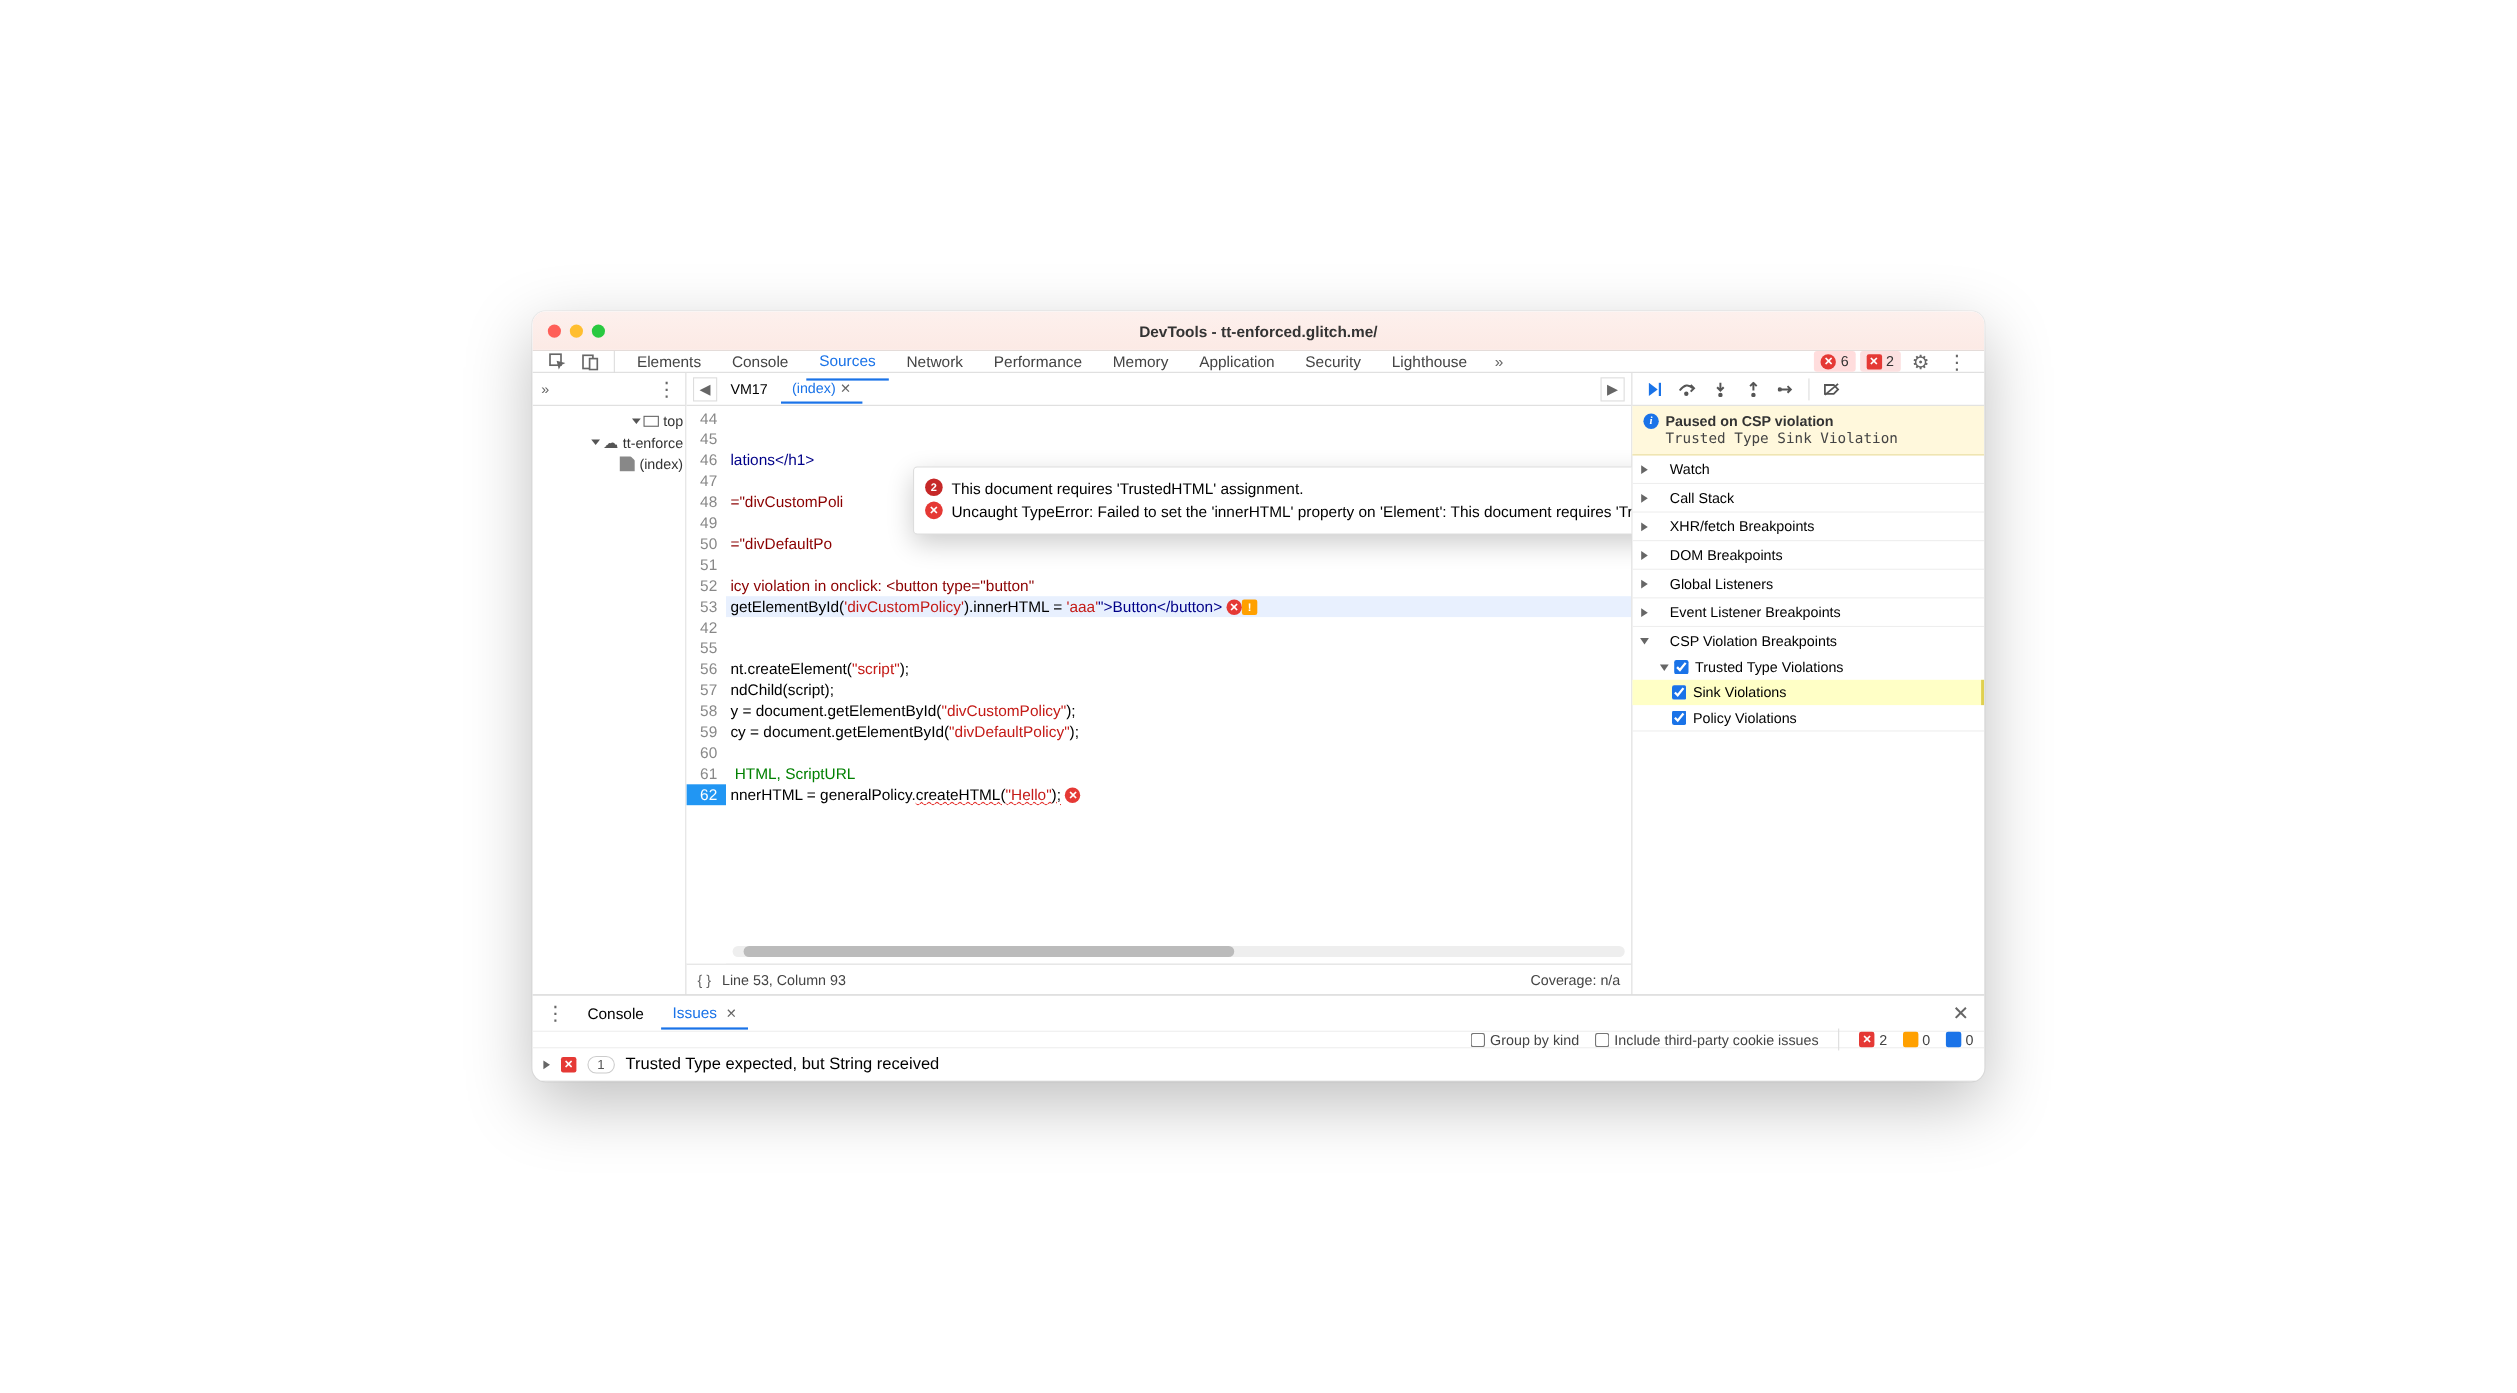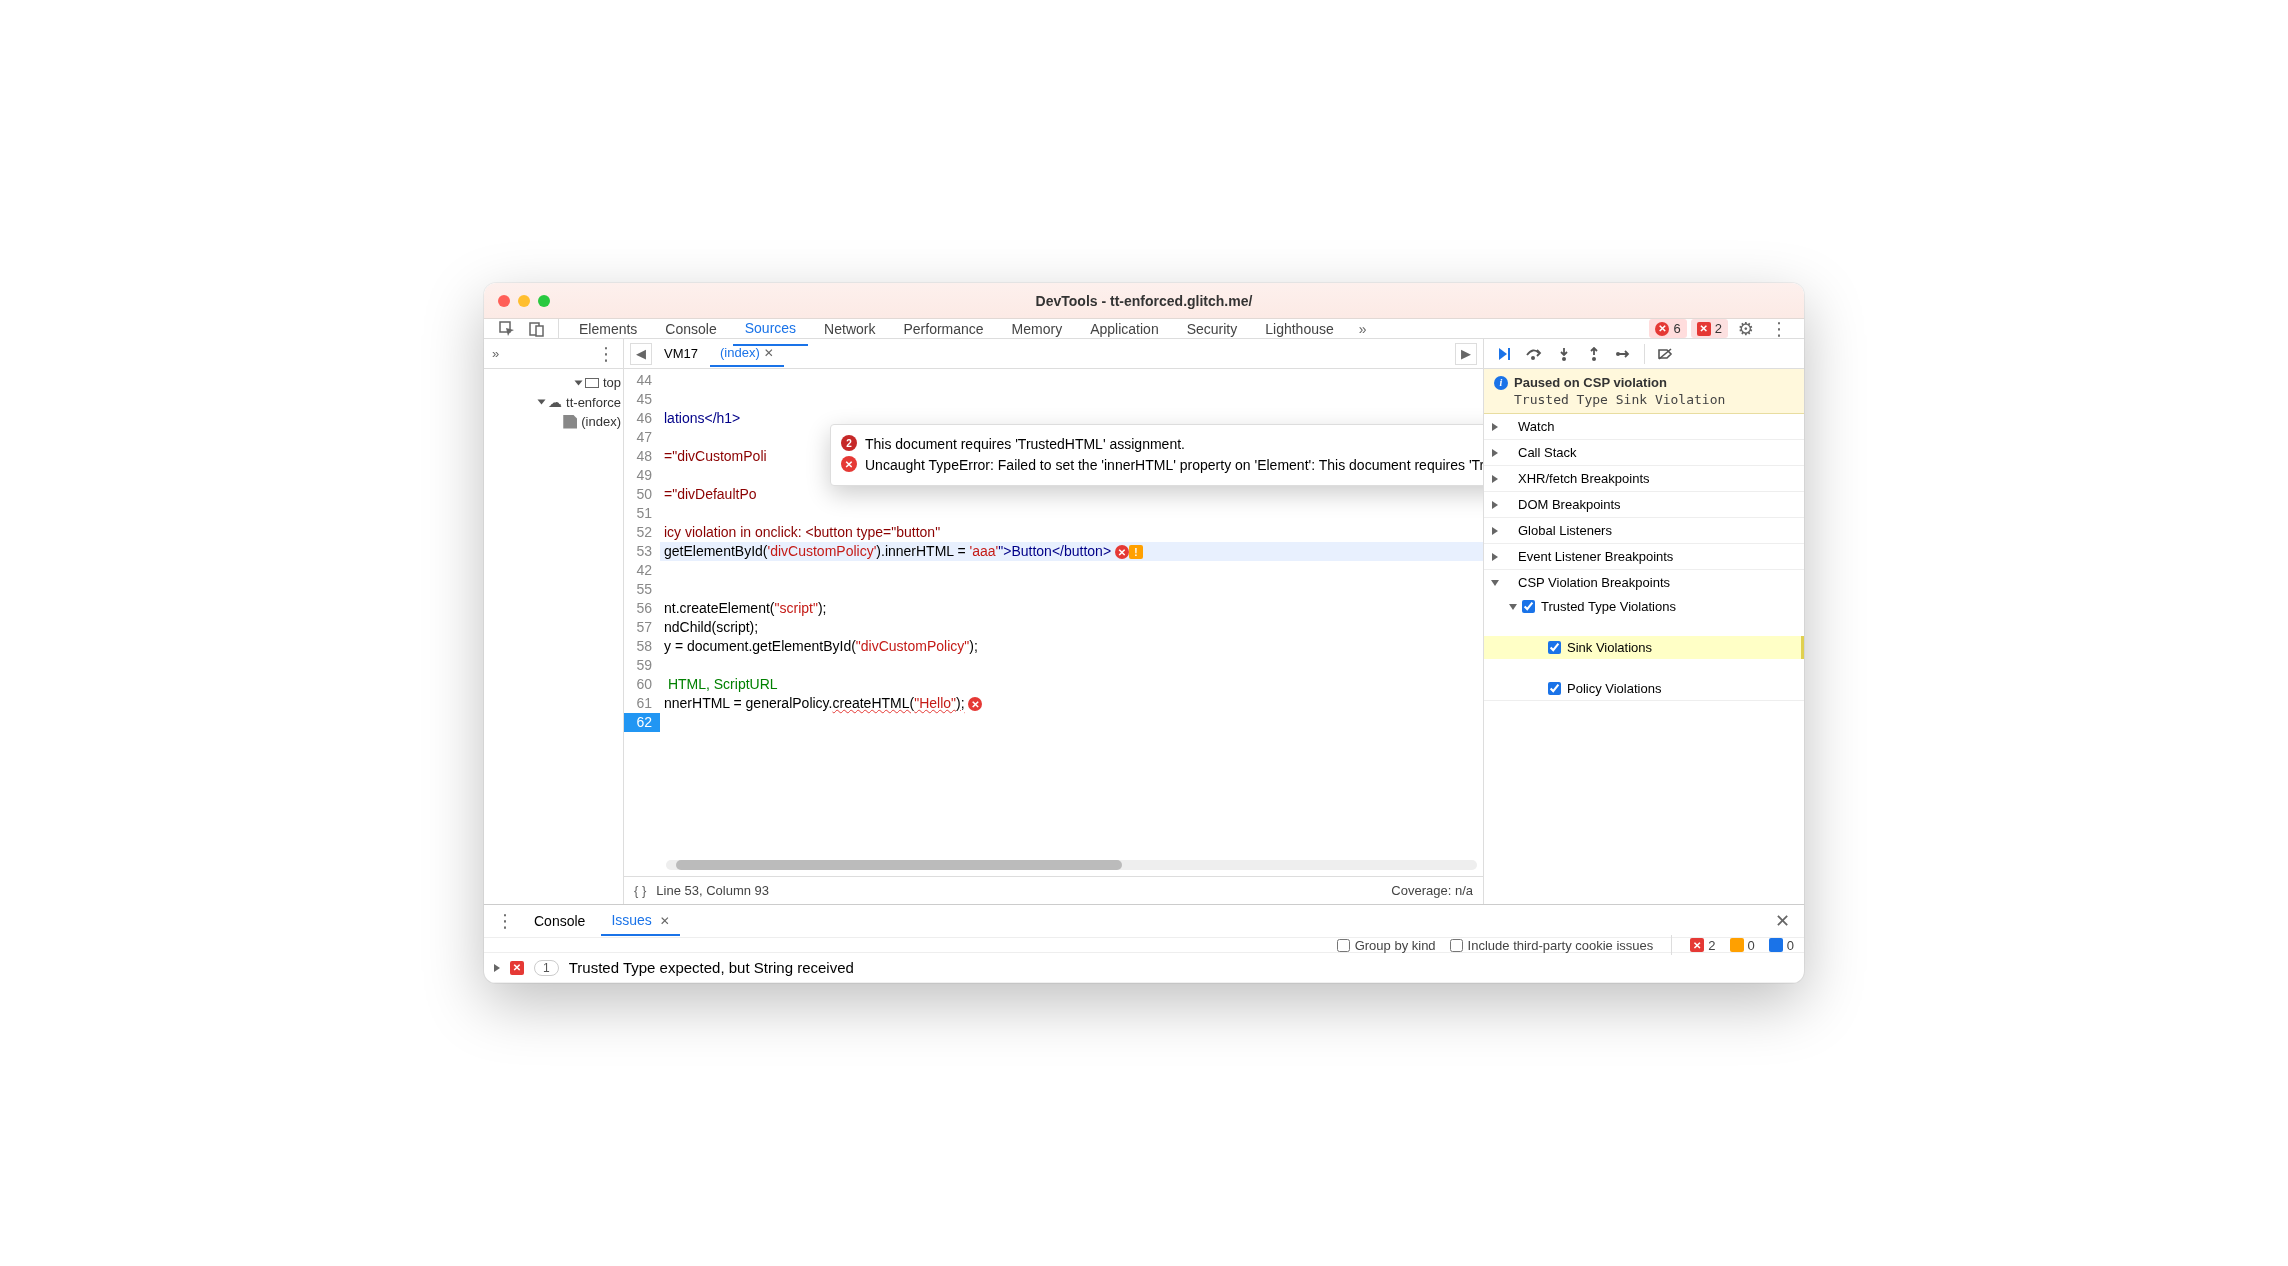--- a/index.html
+++ b/index.html
@@ -69,21 +69,21 @@
 .resume-btn svg { fill: #1a73e8; }
 .pause-msg { background: #fff8dc; border-bottom: 1px solid #e8dda0; padding: 6px 10px; }
 .pause-title { display: flex; align-items: center; gap: 6px; font-weight: 600; color: #333; }
 .info-circle { width: 14px; height: 14px; border-radius: 50%; background: #1a73e8; color: #fff; font-size: 10px; display: flex; align-items: center; justify-content: center; font-style: italic; font-family: serif; }
 .pause-sub { margin-left: 20px; font-family: Menlo, monospace; color: #444; margin-top: 2px; }
 .accordion { border-bottom: 1px solid #eee; }
 .acc-row { display: flex; align-items: center; padding: 5px 8px; cursor: pointer; gap: 20px; }
 .tri { width: 0; height: 0; border-top: 4px solid transparent; border-bottom: 4px solid transparent; border-left: 6px solid #666; display: inline-block; }
 .tri.down { transform: rotate(90deg); }
 .csp-section .sub-row { padding: 4px 8px 4px 26px; display: flex; align-items: center; gap: 6px; }
-.csp-section .sub-row.indent { padding-left: 64px; margin-top: 18px; }
+.csp-section .sub-row.indent { padding-left: 36px; }
 .check { accent-color: #1a73e8; }
 .sub-row.hl { background: #ffffc6; border-right: 3px solid #e0d050; }
 .bottom-panel { border-top: 1px solid #ccc; display: flex; flex-direction: column; }
 .bp-tabs { height: 32px; display: flex; align-items: center; padding: 0 8px; gap: 6px; font-size: 14px; }
 .bp-tab { padding: 6px 10px; cursor: pointer; }
 .bp-tab.active { border-bottom: 2px solid #1a73e8; color: #1a73e8; }
 .bp-close { font-size: 18px; color: #666; cursor: pointer; padding: 0 6px; }
 .bp-toolbar { height: 16px; display: flex; align-items: center; justify-content: flex-end; padding: 0 10px; gap: 14px; border-top: 1px solid #eee; border-bottom: 1px solid #eee; font-size: 13px; color: #444; }
 .cb-label { display: flex; align-items: center; gap: 5px; }
 .issue-list { max-height: 50px; overflow: hidden; }
@@ -208,20 +208,21 @@
           <div class="code-line"></div>
           <div class="code-line"><span class="tok-attr">="divDefaultPo</span></div>
           <div class="code-line"></div>
           <div class="code-line"><span class="tok-attr">icy violation in onclick: &lt;button type="button"</span></div>
           <div class="code-line hi"><span>getElementById(</span><span class="tok-str">'divCustomPolicy'</span><span>).innerHTML = </span><span class="tok-str">'aaa'</span><span class="tok-tag">"&gt;Button&lt;/button&gt;</span> <span class="code-err-icon">✕</span><span class="code-warn-icon">!</span></div>
           <div class="code-line"></div>
           <div class="code-line"></div>
           <div class="code-line"><span>nt.createElement(</span><span class="tok-str">"script"</span><span>);</span></div>
           <div class="code-line"><span>ndChild(script);</span></div>
           <div class="code-line"><span>y = document.getElementById(</span><span class="tok-str">"divCustomPolicy"</span><span>);</span></div>
+          <div class="code-line"><span>cy = document.getElementById(</span><span class="tok-str">"divDefaultPolicy"</span><span>);</span></div>
           <div class="code-line"></div>
           <div class="code-line"><span class="tok-comment"> HTML, ScriptURL</span></div>
           <div class="code-line"><span>nnerHTML = generalPolicy.</span><span class="squiggly">createHTML(</span><span class="tok-str squiggly">"Hello"</span><span class="squiggly">);</span> <span class="code-err-icon">✕</span></div>
 
           <div class="tooltip">
             <div class="tooltip-row">
                 <span class="tt-badge tt-red">2</span>
                 <span>This document requires 'TrustedHTML' assignment.</span>
               </div>
             <div class="tooltip-row">

